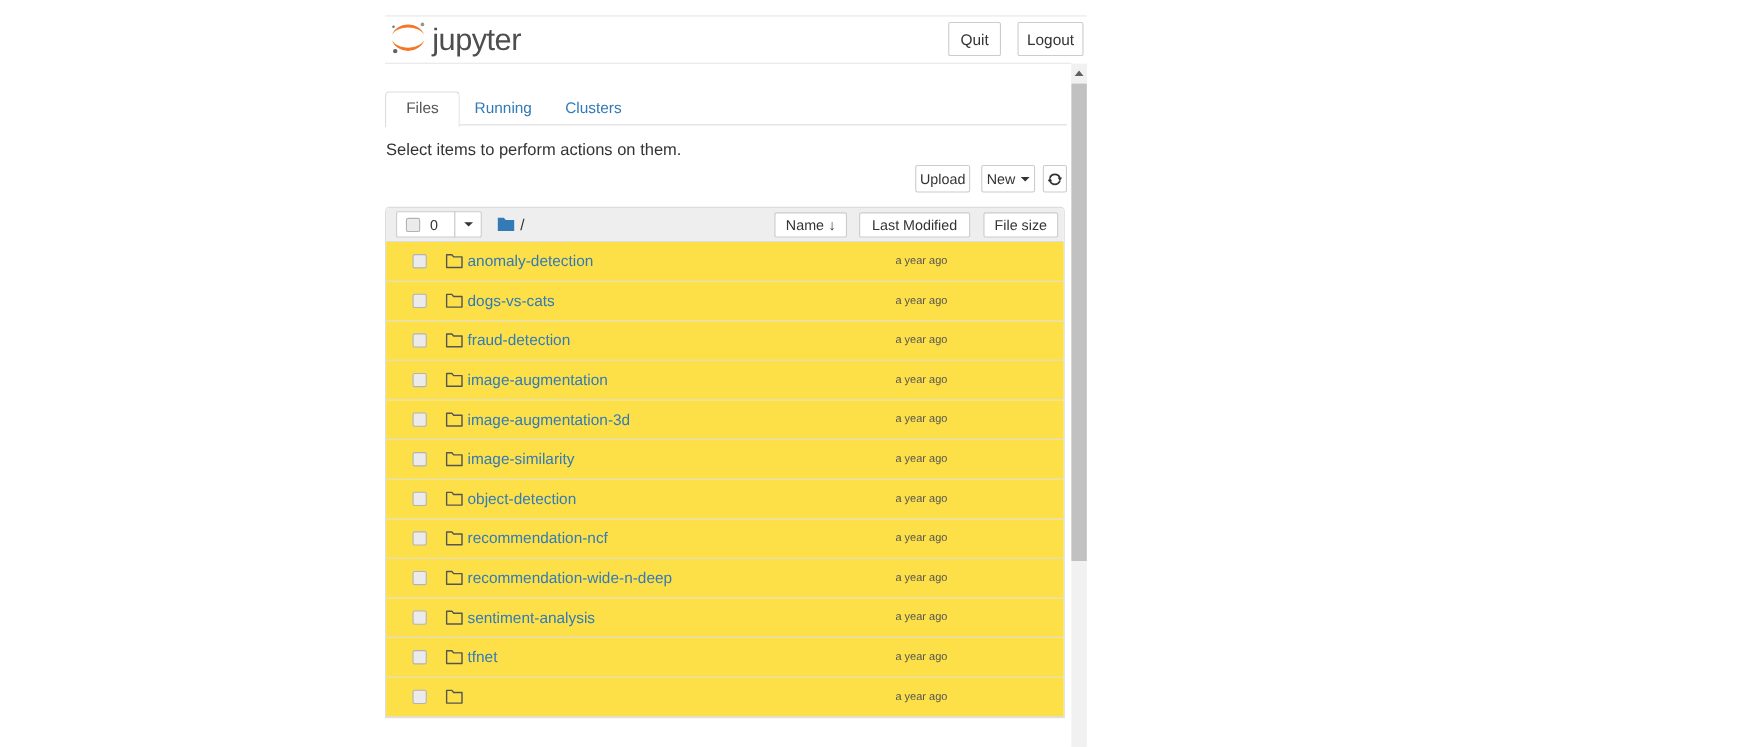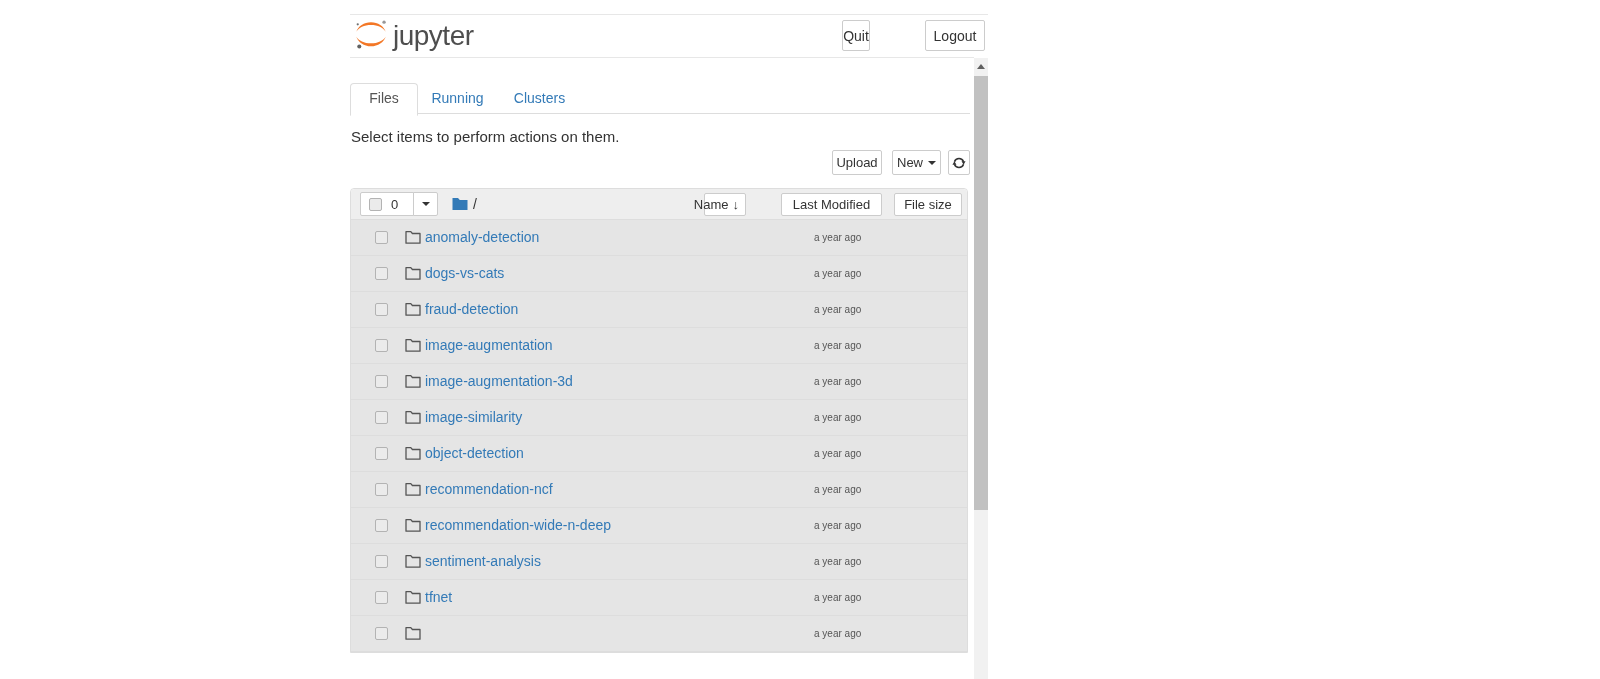--- a/index.html
+++ b/index.html
@@ -15,21 +15,21 @@
   .logo{position:absolute;left:3px;top:17px;height:36px;display:flex;align-items:center;}
   .logo-mark{width:36px;height:36px;}
   .logo-text{font-size:28px;color:#4e4e4e;letter-spacing:-0.5px;margin-left:4px;margin-top:2px;}
 
   
   .btn{
     position:absolute;box-sizing:border-box;background:#fff;border:1px solid #ccc;
     border-radius:2px;color:#333;font-size:13px;text-align:center;cursor:pointer;
     display:flex;align-items:center;justify-content:center;
   }
-  .btn-quit{left:492px;top:20px;width:28px;height:31px;font-size:14px;}
+  .btn-quit{left:512px;top:20px;width:48px;height:31px;font-size:14px;}
   .btn-logout{left:575px;top:20px;width:60px;height:31px;font-size:14px;}
 
   
   .tabbar-border{position:absolute;left:0;top:113px;width:620px;height:0;border-bottom:1px solid #ddd;}
   .tab-active{
     position:absolute;left:0;top:83px;width:66px;height:31px;background:#fff;
     border:1px solid #ddd;border-bottom:1px solid #fff;border-radius:4px 4px 0 0;
     color:#555;font-size:14px;line-height:29px;text-align:center;z-index:2;cursor:default;
   }
   .tab-link{position:absolute;top:83px;height:31px;line-height:31px;color:#337ab7;font-size:14px;cursor:pointer;text-decoration:none;}
@@ -56,26 +56,26 @@
   }
   .btn-sel-count{width:54px;border-radius:2px 0 0 2px;padding-left:8px;gap:9px;}
   .btn-sel-caret{width:25px;border-radius:0 2px 2px 0;margin-left:-1px;justify-content:center;}
   .checkbox{
     width:13px;height:13px;box-sizing:border-box;background:#ebebeb;border:1px solid #b3b3b3;
     border-radius:2px;display:inline-block;cursor:pointer;
   }
   .crumb-icon{position:absolute;left:101px;top:8px;width:16px;height:14px;cursor:pointer;}
   .crumb-path{position:absolute;left:122px;top:0;height:30px;line-height:30px;font-size:14px;color:#333;}
   .hbtn{position:absolute;top:4px;height:23px;}
-  .btn-sort-name{left:353px;width:42px;gap:4px;justify-content:flex-end;}
+  .btn-sort-name{left:353px;width:66px;gap:4px;}
   .sort-arrow{font-weight:bold;font-size:13px;}
   .btn-sort-modified{left:430px;width:101px;}
   .btn-sort-size{left:543px;width:68px;}
 
-  .row{position:relative;height:35px;background:#e5e5e5;border-bottom:1px solid #ddd;}
+  .row{position:relative;height:35px;background:#fde047;border-bottom:1px solid #ddd;}
   .row:last-child{border-bottom:1px solid #ddd;}
   .row .checkbox{position:absolute;left:24px;top:11px;}
   .row-folder-icon{position:absolute;left:54px;top:10px;width:16px;height:15px;}
   .row-name{
     position:absolute;left:74px;top:0;height:35px;line-height:35px;
     color:#337ab7;font-size:14px;text-decoration:none;cursor:pointer;
   }
   .row-modified{position:absolute;left:463px;top:0;height:35px;line-height:35px;font-size:10px;color:#555;}
 
   

